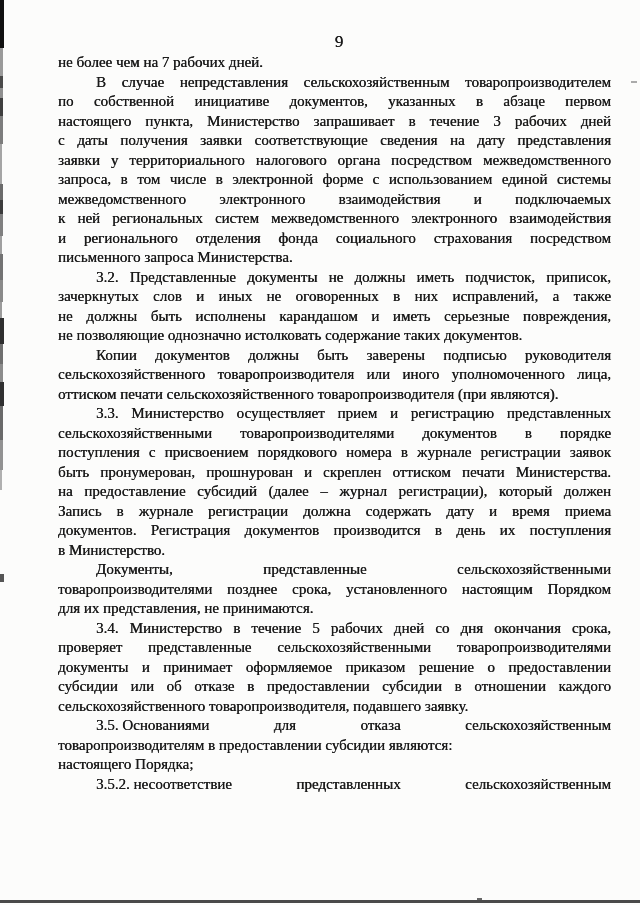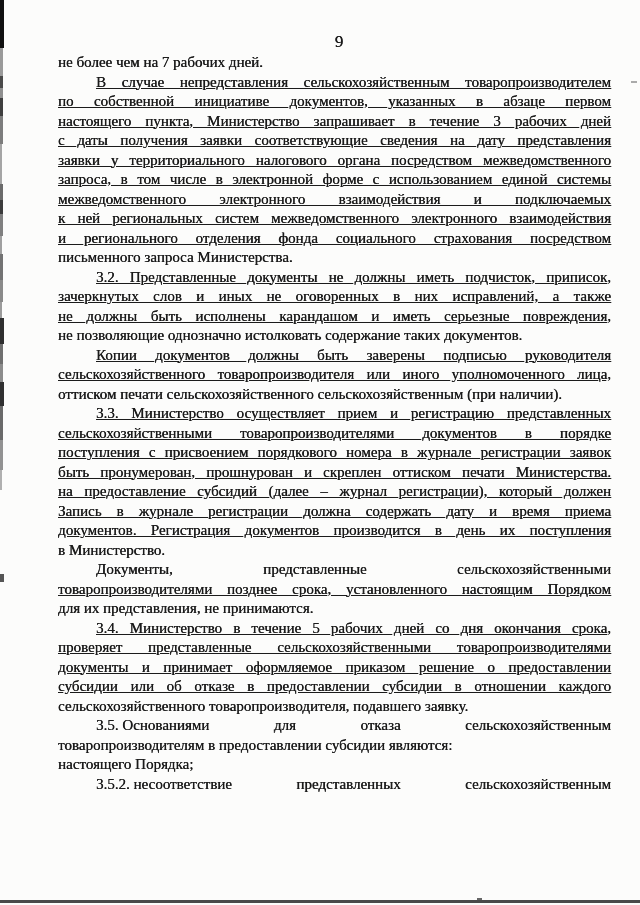--- a/index.html
+++ b/index.html
@@ -23,21 +23,21 @@
     position:absolute;
     left:58px;top:53px;width:553px;
   }
   .line{
     height:19.5px;
     line-height:19.5px;
     font-size:15px;
     text-shadow:0.3px 0 0 currentColor;
     white-space:normal;
   }
-  .line.justify{ text-align:justify; text-align-last:justify;text-decoration:underline; }
+  .line.justify{ text-align:justify; text-align-last:justify; }
   .line.left{ text-align:left; }
   .line.indent{ padding-left:38px; }
   .line.tokens{ display:flex; justify-content:space-between;text-align:center; }
   .artifact{ position:absolute; }
   .left-strip{ left:0; top:0; width:5px; height:600px; }
   .bottom-bar{ left:0; width:640px; height:3px; }
   .bar-tick{ position:absolute; width:5px; height:2px; }
   .right-dash{ position:absolute; }
 </style>
 </head>
@@ -56,21 +56,21 @@
       <div class="line justify">межведомственного электронного взаимодействия и подключаемых</div>
       <div class="line justify">к ней региональных систем межведомственного электронного взаимодействия</div>
       <div class="line justify">и регионального отделения фонда социального страхования посредством</div>
       <div class="line left">письменного запроса Министерства.</div>
       <div class="line justify indent">3.2. Представленные документы не должны иметь подчисток, приписок,</div>
       <div class="line justify">зачеркнутых слов и иных не оговоренных в них исправлений, а также</div>
       <div class="line justify">не должны быть исполнены карандашом и иметь серьезные повреждения,</div>
       <div class="line left">не позволяющие однозначно истолковать содержание таких документов.</div>
       <div class="line justify indent">Копии документов должны быть заверены подписью руководителя</div>
       <div class="line justify">сельскохозяйственного товаропроизводителя или иного уполномоченного лица,</div>
-      <div class="line left">оттиском печати сельскохозяйственного сельскохозяйственным (при наличии).</div>
+      <div class="line left">оттиском печати сельскохозяйственного товаропроизводителя (при являются).</div>
       <div class="line justify indent">3.3. Министерство осуществляет прием и регистрацию представленных</div>
       <div class="line justify">сельскохозяйственными товаропроизводителями документов в порядке</div>
       <div class="line justify">поступления с присвоением порядкового номера в журнале регистрации заявок</div>
       <div class="line justify">быть пронумерован, прошнурован и скреплен оттиском печати Министерства.</div>
       <div class="line justify">на предоставление субсидий (далее – журнал регистрации), который должен</div>
       <div class="line justify">Запись в журнале регистрации должна содержать дату и время приема</div>
       <div class="line justify">документов. Регистрация документов производится в день их поступления</div>
       <div class="line left">в Министерство.</div>
       <div class="line tokens indent">
         <span>Документы,</span>

